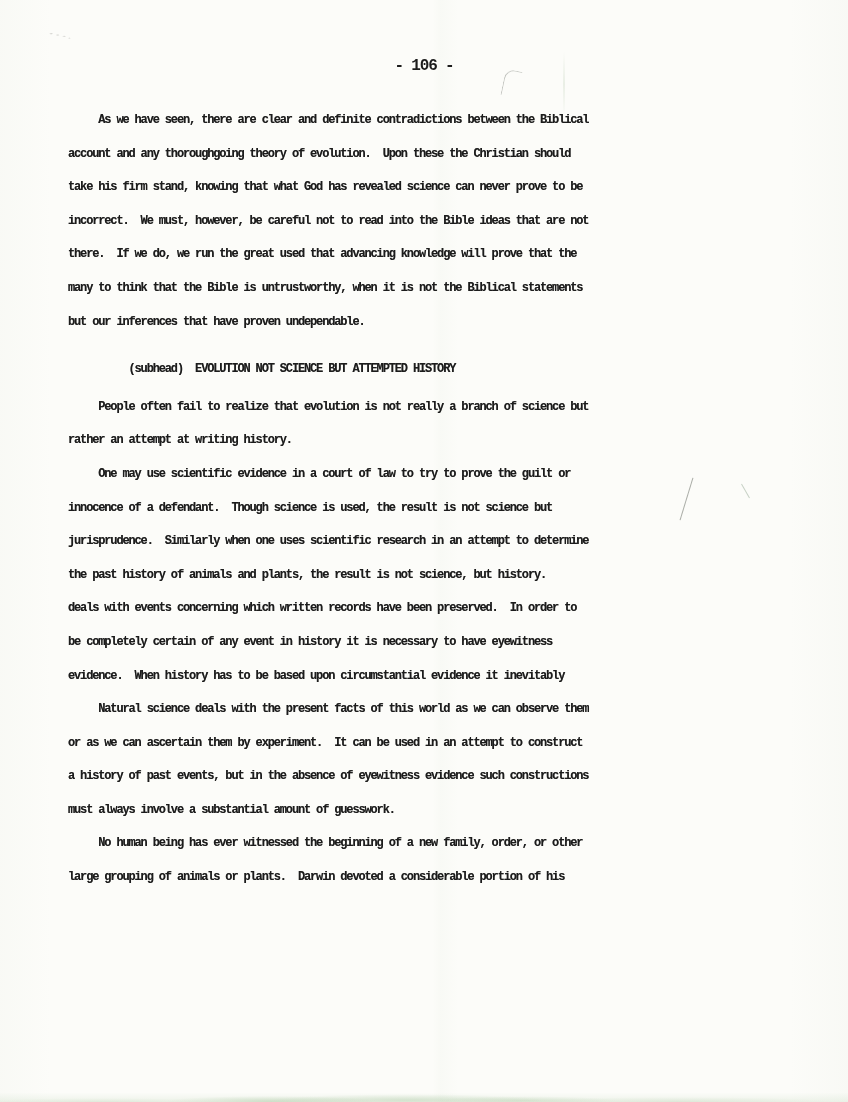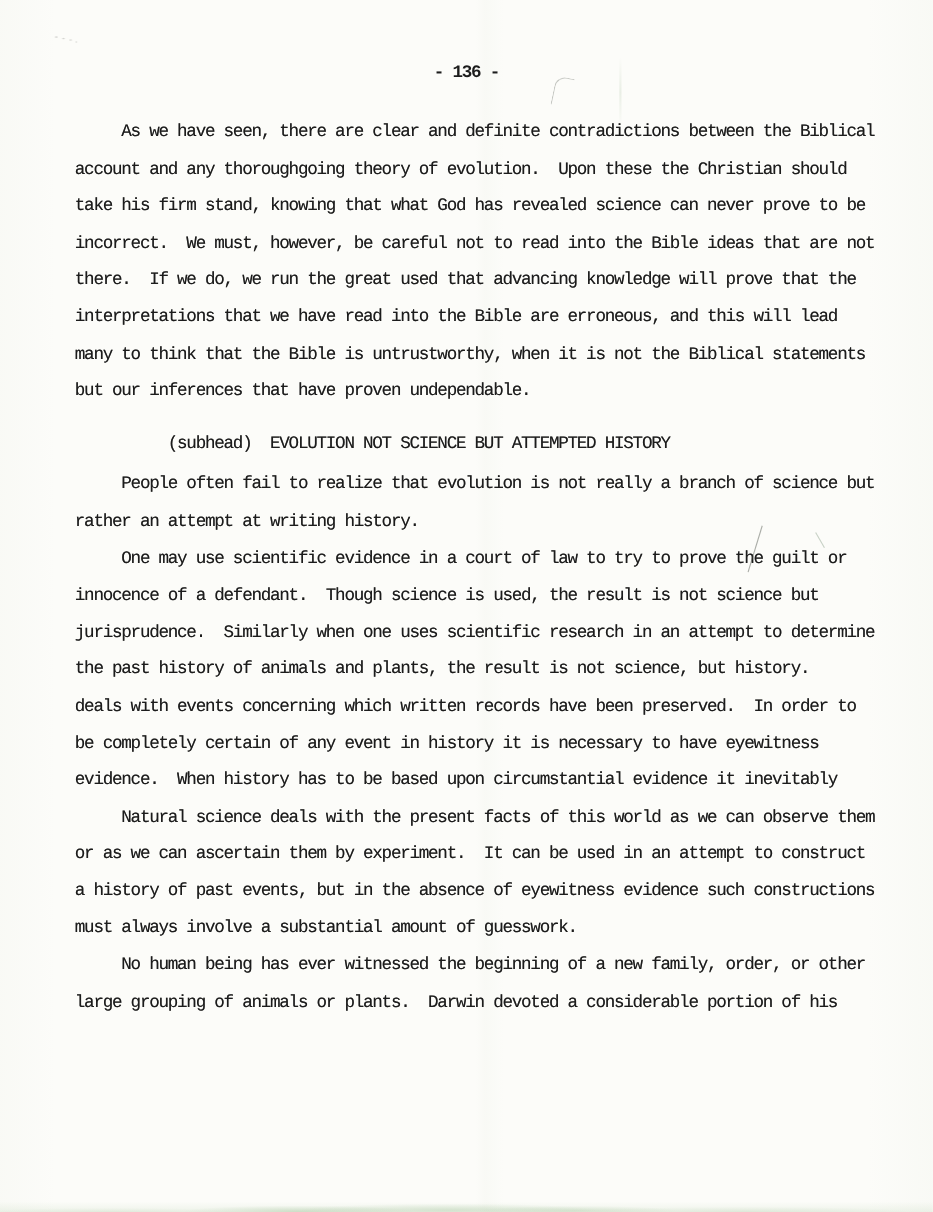--- a/index.html
+++ b/index.html
@@ -42,23 +42,23 @@
     top: 104px;
     left: 68px;
     width: 756px;
   }
   .para { margin: 0; }
   .para--subhead { margin-top: 14px; margin-bottom: 4px; }
   .line {
     white-space: pre;
     height: 33.6px;
     line-height: 33.6px;
-    font-size: 16px;
+    font-size: 12px;
     letter-spacing: -1.15px;
-    font-weight: normal;
+    font-weight: bold;
     color: #1c1c1c;
     text-shadow: 0 0 0.4px rgba(20,20,20,0.55);
   }
   
   .artifact { position: absolute; pointer-events: none; }
   .smudge-topleft {
     left: 46px; top: 31px; width: 26px; height: 9px;
     background:
       radial-gradient(3px 1.5px at 20% 30%, rgba(120,120,115,0.35), transparent 70%),
       radial-gradient(3px 1.5px at 45% 45%, rgba(120,120,115,0.30), transparent 70%),
@@ -94,30 +94,29 @@
       radial-gradient(120px 6px at 62% 92%, rgba(130,175,120,0.24), transparent 75%),
       radial-gradient(200px 6px at 80% 97%, rgba(140,180,130,0.16), transparent 75%),
       radial-gradient(160px 5px at 12% 99%, rgba(140,180,130,0.14), transparent 75%),
       linear-gradient(to top, rgba(145,185,135,0.14), rgba(145,185,135,0.0) 60%);
   }
 </style>
 </head>
 <body>
 
 <div class="page">
-  <div class="page-number">- 136 -</div>
+  <div class="page-number">- 106 -</div>
 
   <div class="doc-body" id="doc-body">
       <div class="para">
         <div class="line">     As we have seen, there are clear and definite contradictions between the Biblical</div>
         <div class="line">account and any thoroughgoing theory of evolution.  Upon these the Christian should</div>
         <div class="line">take his firm stand, knowing that what God has revealed science can never prove to be</div>
         <div class="line">incorrect.  We must, however, be careful not to read into the Bible ideas that are not</div>
         <div class="line">there.  If we do, we run the great used that advancing knowledge will prove that the</div>
-        <div class="line">interpretations that we have read into the Bible are erroneous, and this will lead</div>
         <div class="line">many to think that the Bible is untrustworthy, when it is not the Biblical statements</div>
         <div class="line">but our inferences that have proven undependable.</div>
       </div>
       <div class="para para--subhead">
         <div class="line">          (subhead)  EVOLUTION NOT SCIENCE BUT ATTEMPTED HISTORY</div>
       </div>
       <div class="para">
         <div class="line">     People often fail to realize that evolution is not really a branch of science but</div>
         <div class="line">rather an attempt at writing history.</div>
       </div>

